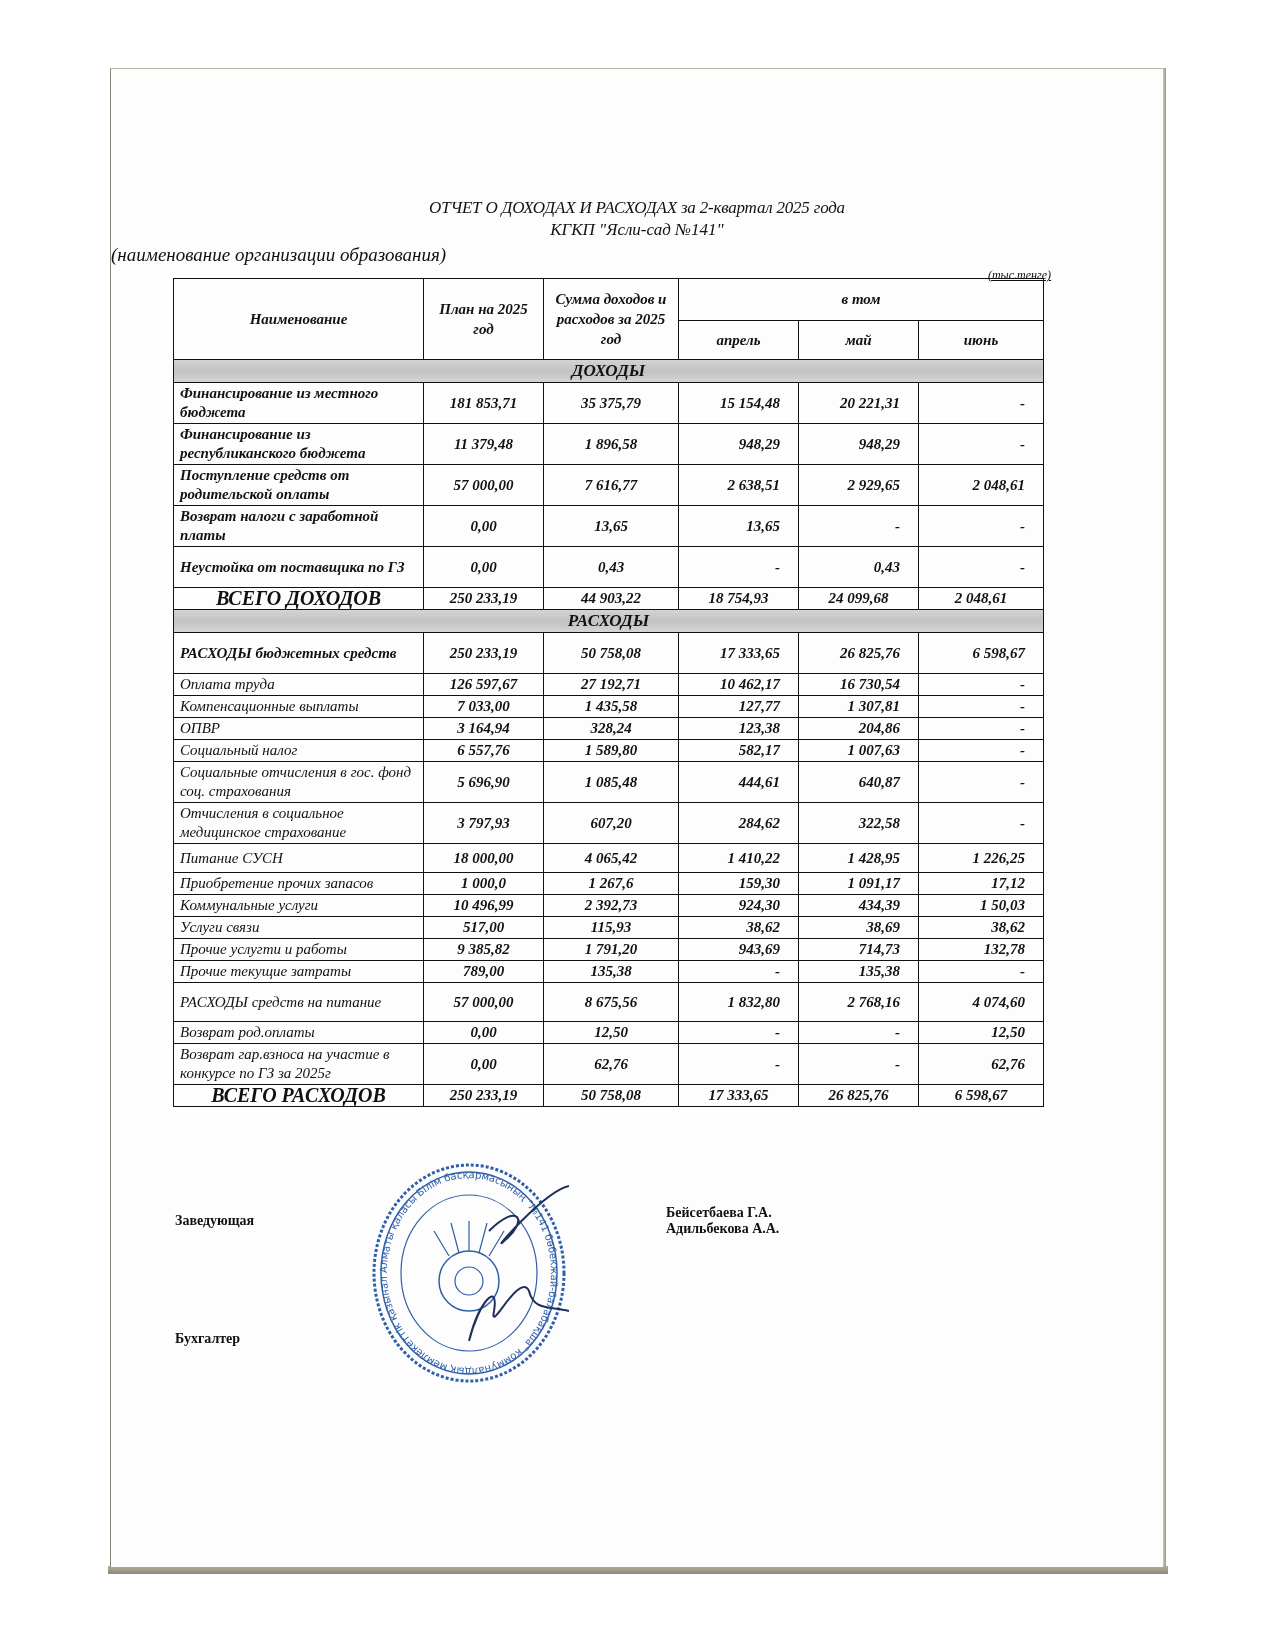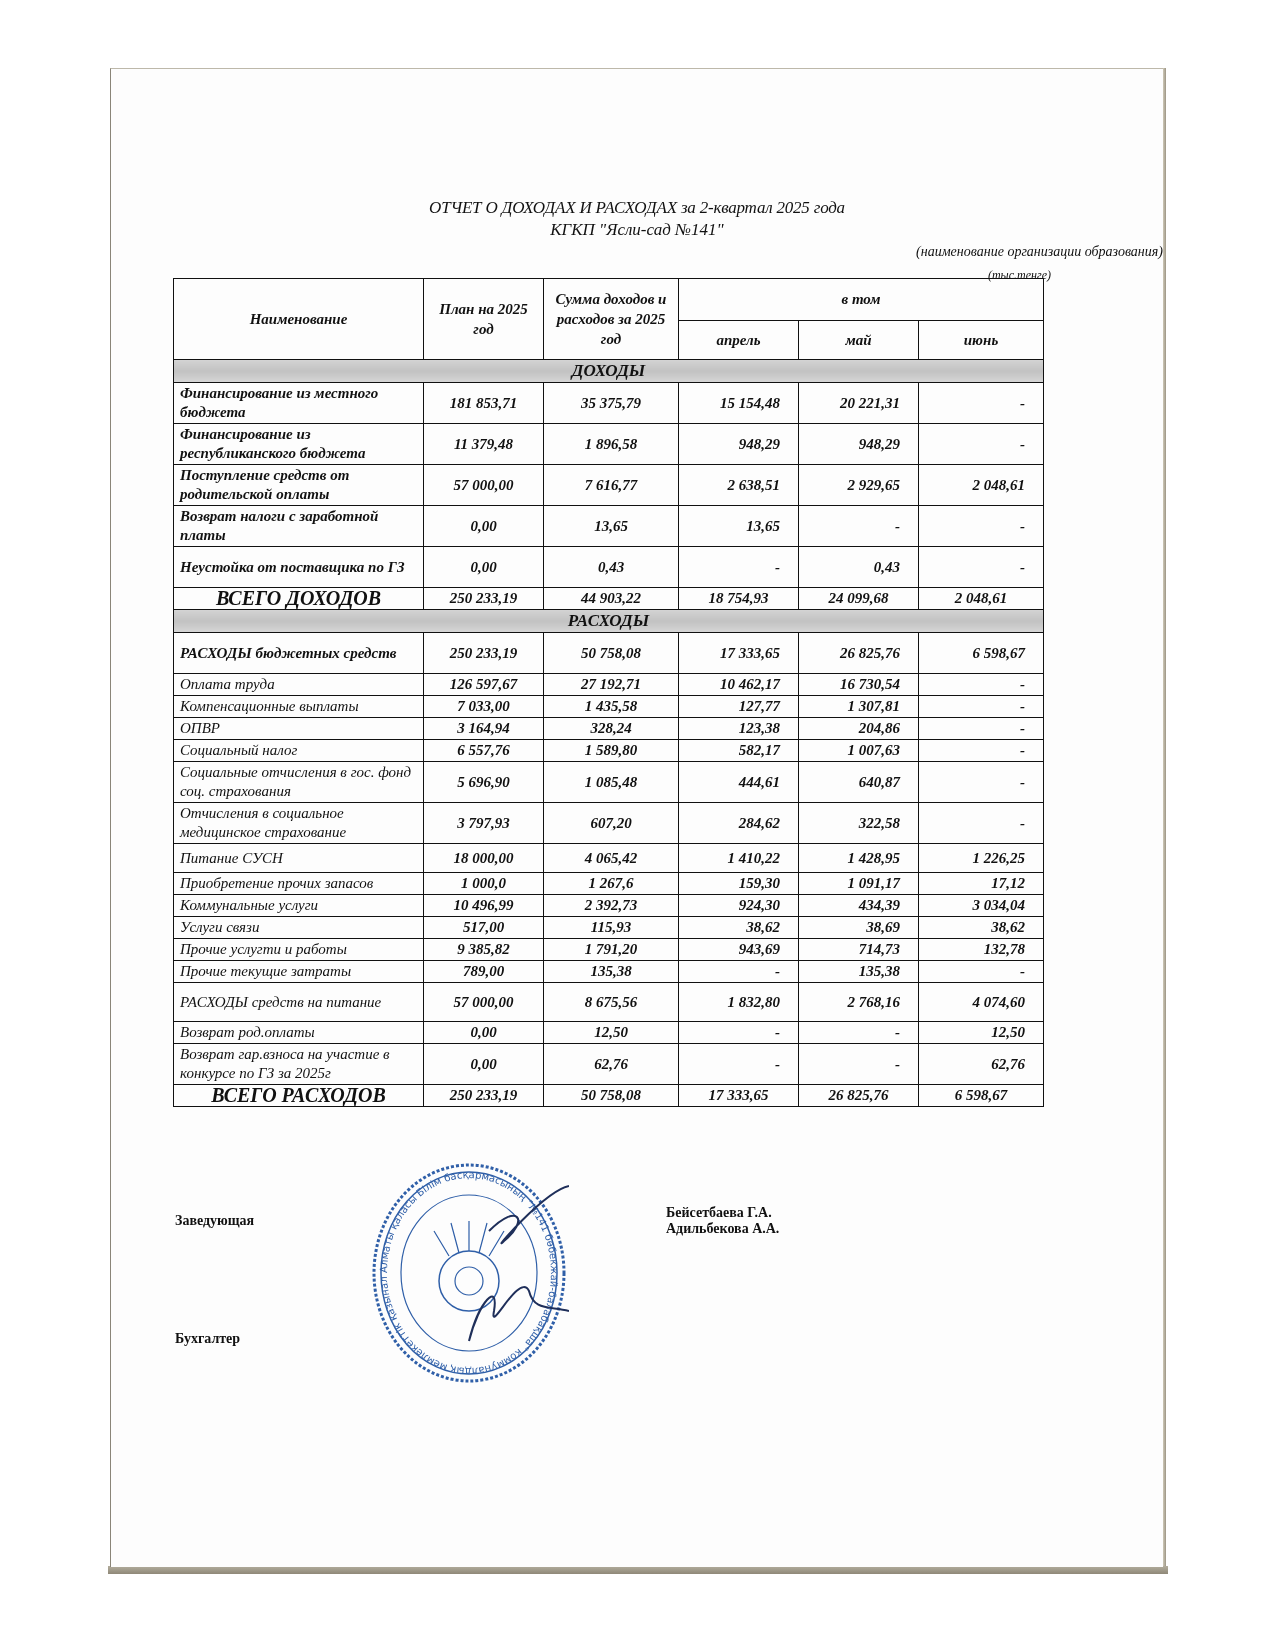--- a/index.html
+++ b/index.html
@@ -24,25 +24,25 @@
       border-left: 1px solid #8a8578;
     }
     .title {
       position: absolute; left: 0; top: 128px; width: 100%;
       text-align: center; font-style: italic; font-weight: normal; font-size: 17px;
       line-height: 22px;
     }
     .title .t1 { letter-spacing: -0.2px; }
     .subtitle {
       position: absolute; left: 0; top: 175px; width: 100%;
-      text-align: right; font-style: italic; font-size: 14px;
+      text-align: left; font-style: italic; font-size: 19px;
     }
     .units {
       position: absolute; right: 112px; top: 199px;
-      font-style: italic; font-size: 12px;
+      font-style: italic; font-size: 12px; text-decoration: underline;
     }
     table.report {
       position: absolute; left: 62px; top: 209px; width: 870px;
       border-collapse: collapse; table-layout: fixed;
       font-style: italic; font-size: 15px;
     }
     table.report td, table.report th {
       border: 1.5px solid #111; padding: 1px 6px; vertical-align: middle;
     }
     th { font-weight: bold; font-size: 15px; text-align: center; line-height: 20px; }
@@ -225,21 +225,21 @@
           <td class="num r">159,30</td>
           <td class="num r">1 091,17</td>
           <td class="num r">17,12</td>
         </tr>
         <tr>
           <td class="name plain" style="height: 18px;">Коммунальные услуги</td>
           <td class="num">10 496,99</td>
           <td class="num">2 392,73</td>
           <td class="num r">924,30</td>
           <td class="num r">434,39</td>
-          <td class="num r">3 034,04</td>
+          <td class="num r">1 50,03</td>
         </tr>
         <tr>
           <td class="name plain" style="height: 18px;">Услуги связи</td>
           <td class="num">517,00</td>
           <td class="num">115,93</td>
           <td class="num r">38,62</td>
           <td class="num r">38,69</td>
           <td class="num r">38,62</td>
         </tr>
         <tr>

